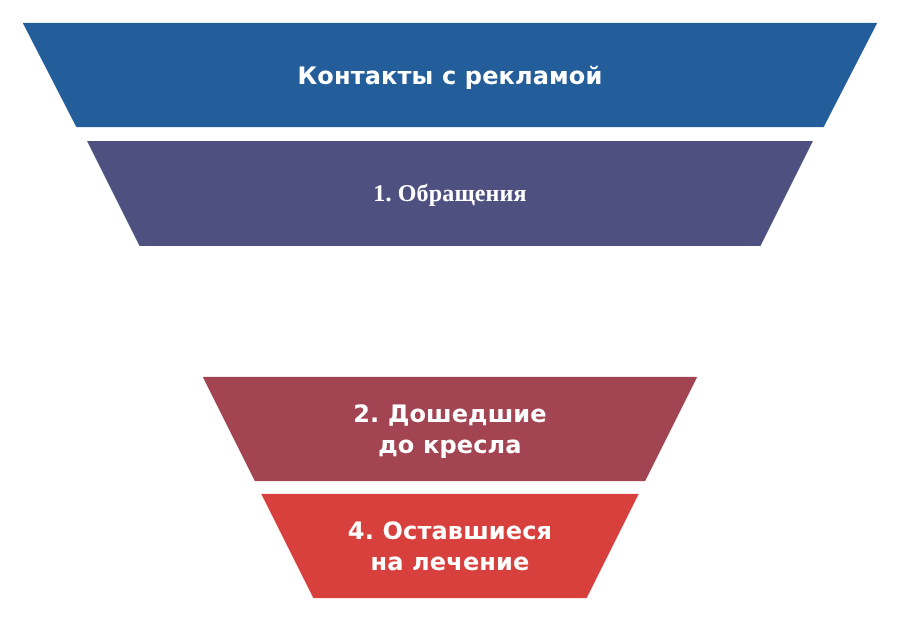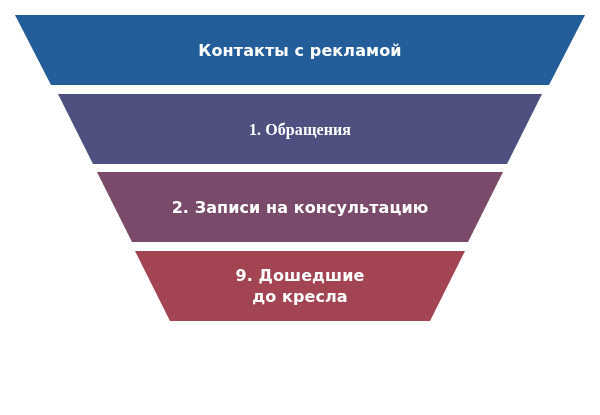--- a/index.html
+++ b/index.html
@@ -43,20 +43,21 @@
 </head>
 <body>
 
 <div class="funnel">
   <div class="band" style="left: 15px; top: 15px; width: 570px; clip-path: polygon(0px 0px, 100% 0px, calc(100% - 36px) 100%, 36px 100%); background: rgb(35, 94, 154);">
     <span class="band-label">Контакты с рекламой</span>
   </div>
   <div class="band" style="left: 58px; top: 94px; width: 484px; clip-path: polygon(0px 0px, 100% 0px, calc(100% - 35px) 100%, 35px 100%); background: rgb(78, 81, 128); font-family: Liberation Serif, serif;">
     <span class="band-label">1. Обращения</span>
   </div>
-  <div class="band" style="left: 97px; top: 172px; width: 406px; clip-path: polygon(0px 0px, 100% 0px, calc(100% - 35px) 100%, 35px 100%); background: rgb(122, 74, 107);">
-    <span class="band-label">2. Записи на консультацию</span>
+  <div class="band" style="left: 135px; top: 251px; width: 330px; clip-path: polygon(0px 0px, 100% 0px, calc(100% - 35px) 100%, 35px 100%); background: rgb(163, 68, 82);">
+    <span class="band-label">2. Дошедшие
+до кресла</span>
   </div>
-  <div class="band" style="left: 135px; top: 251px; width: 330px; clip-path: polygon(0px 0px, 100% 0px, calc(100% - 35px) 100%, 35px 100%); background: rgb(163, 68, 82);">
-    <span class="band-label">9. Дошедшие
-до кресла</span>
+  <div class="band" style="left: 174px; top: 329px; width: 252px; clip-path: polygon(0px 0px, 100% 0px, calc(100% - 35px) 100%, 35px 100%); background: rgb(216, 64, 62);">
+    <span class="band-label">4. Оставшиеся
+на лечение</span>
   </div>
 </div>
 
 </body></html>

